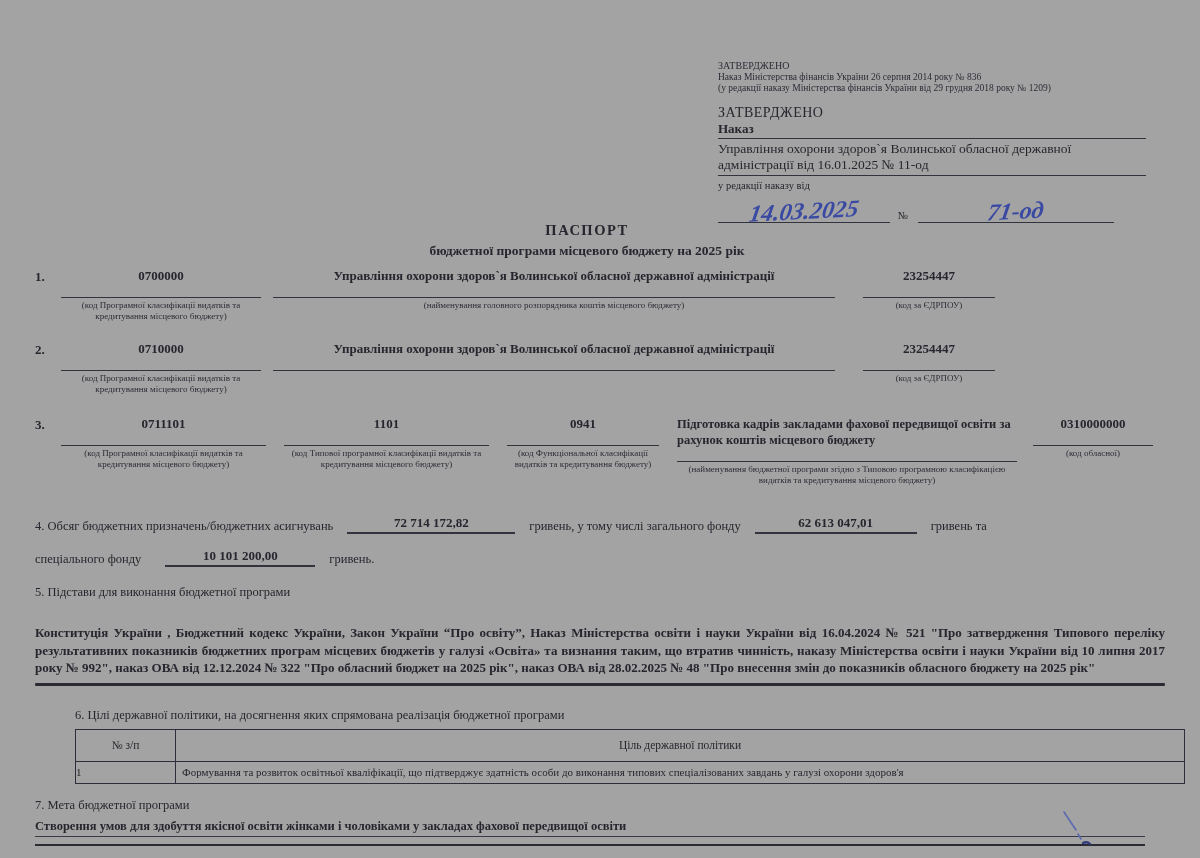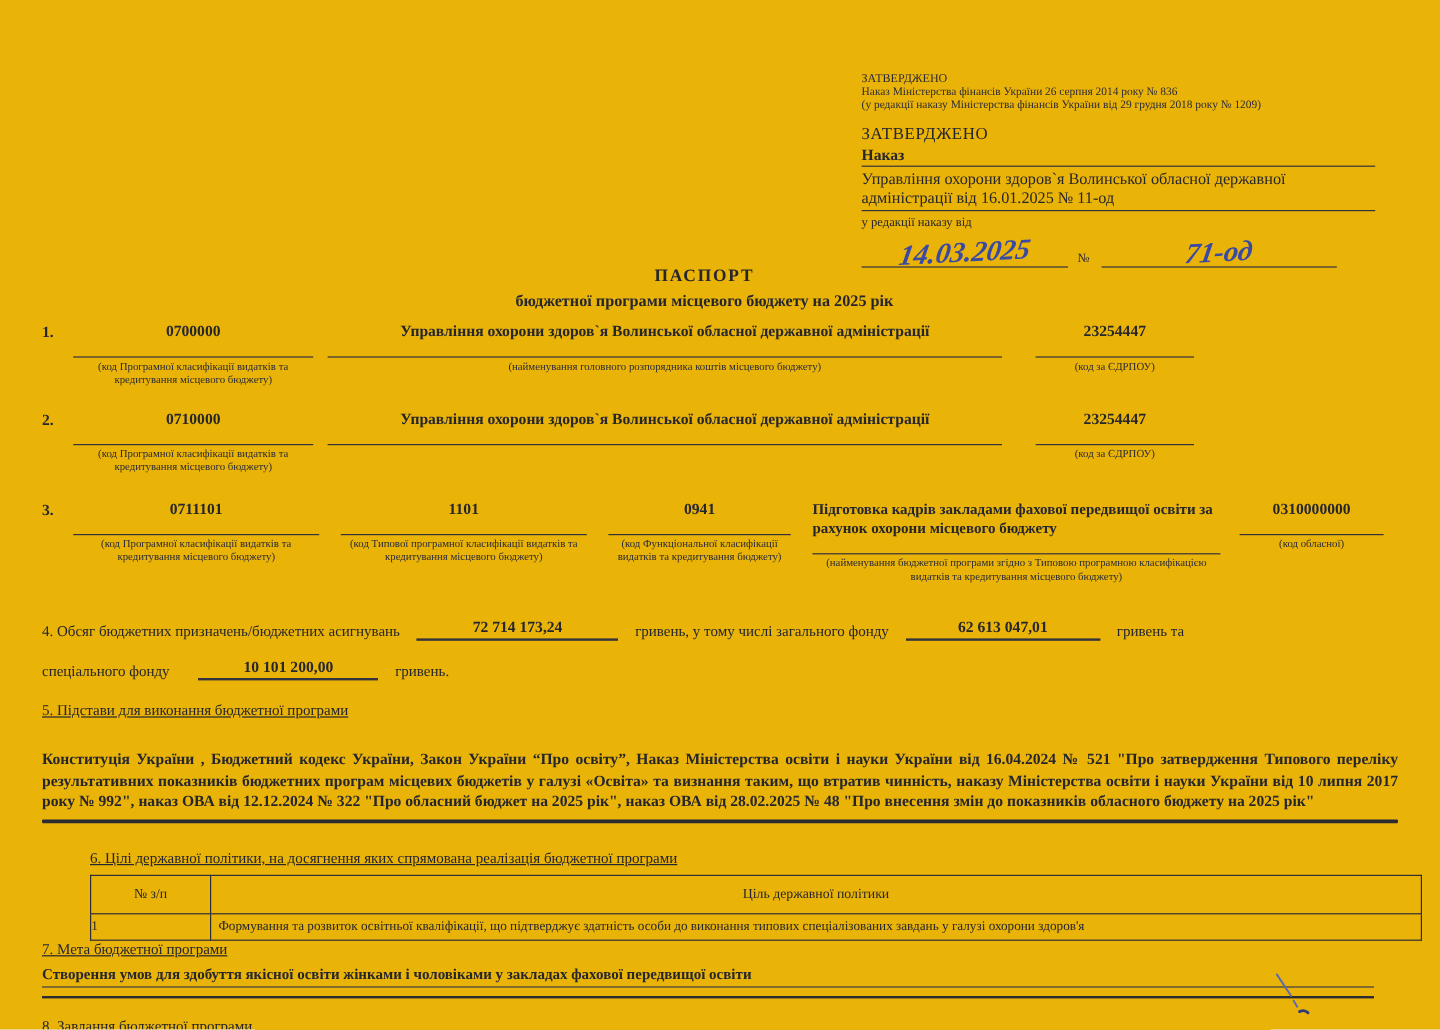--- a/index.html
+++ b/index.html
@@ -1,20 +1,20 @@
 <!DOCTYPE html>
 <html lang="uk"><head>
 <meta charset="utf-8">
 <style>
   * { margin:0; padding:0; box-sizing:border-box; }
   html,body { background:#e8e8e6; }
   .page {
     position:relative;
     width:1200px; height:858px;
-    background:#eab308;
+    background:#a3a3a3;
     font-family:"Liberation Serif", serif;
     color:#26262e;
     overflow:hidden;
   }
   
   .approval { position:absolute; left:718px; top:60px; width:428px; }
   .appr-small { font-size:9.5px; line-height:11.5px; color:#2c2c36; }
   .appr-small .t1 { font-size:10px; }
   .appr-big { margin-top:10px; font-size:14px; letter-spacing:0.5px; }
   .nakaz-line { font-size:13px; font-weight:bold; border-bottom:1.6px solid #33333e; padding-bottom:1px; }
@@ -53,34 +53,34 @@
   
   .item4 { margin-top:30px; font-size:12.5px; }
   .i4line { display:flex; align-items:flex-end; }
   .i4line + .i4line { margin-top:14px; }
   .amt { font-weight:bold; font-size:13px; text-align:center; border-bottom:2px solid #33333e; padding:0 6px 1px 6px; }
   .amt.a1 { width:168px; margin:0 14px; }
   .amt.a2 { width:162px; margin:0 14px; }
   .amt.a3 { width:150px; margin:0 14px 0 24px; margin-right:14px; }
   
   .item5 { margin-top:18px; }
-  .h-item { font-size:12.5px;text-decoration:underline; }
+  .h-item { font-size:12.5px; }
   .i5body { margin-top:24px; font-size:13px; font-weight:bold; line-height:17.5px; text-align:justify; }
   .rule { height:3px; background:#2b2b34; margin-top:6px; border-radius:1px; }
   
   .item6 { margin-top:22px;margin-left:40px; }
   .item8 { margin-top:16px; }
   .tbl { width:1110px; border-collapse:collapse; margin-top:6px; }
   .tbl th, .tbl td { border:1.7px solid #2e2e3a; }
   .tbl th { font-size:11.5px; font-weight:normal; height:32px; text-align:center; }
   .tbl td { font-size:11px; height:22px; }
   .tbl .c-num { width:100px; }
   .tbl .c-txt { padding-left:6px; }
   
-  .item7 { }
+  .item7 { margin-top:14px; }
   .i7text { margin-top:6px; font-size:12.5px; font-weight:bold; border-bottom:1.4px solid #3a3a44; padding-bottom:2px; width:1110px; }
   .i7rule { height:2.6px; background:#2b2b34; margin-top:7px; width:1110px; }
   
   .inkmark { position:absolute; left:1058px; top:808px; width:46px; height:44px; }
 </style>
 </head>
 <body>
 
 <div class="page">
 
@@ -152,33 +152,33 @@
       </div>
       <div class="fld w-c2">
         <div class="val">1101</div>
         <div class="cap">(код Типової програмної класифікації видатків та кредитування місцевого бюджету)</div>
       </div>
       <div class="fld w-c3">
         <div class="val">0941</div>
         <div class="cap">(код Функціональної класифікації видатків та кредитування бюджету)</div>
       </div>
       <div class="fld w-name3">
-        <div class="val">Підготовка кадрів закладами фахової передвищої освіти за рахунок охорони місцевого бюджету</div>
+        <div class="val">Підготовка кадрів закладами фахової передвищої освіти за рахунок коштів місцевого бюджету</div>
         <div class="cap">(найменування бюджетної програми згідно з Типовою програмною класифікацією видатків та кредитування місцевого бюджету)</div>
       </div>
       <div class="fld w-budg">
         <div class="val">0310000000</div>
         <div class="cap">(код обласної)</div>
       </div>
     </div>
 
     <div class="item4">
       <div class="i4line">
         <span>4. Обсяг бюджетних призначень/бюджетних асигнувань</span>
-        <span class="amt a1">72 714 173,24</span>
+        <span class="amt a1">72 714 172,82</span>
         <span>гривень, у тому числі загального фонду</span>
         <span class="amt a2">62 613 047,01</span>
         <span>гривень та</span>
       </div>
       <div class="i4line">
         <span>спеціального фонду</span>
         <span class="amt a3">10 101 200,00</span>
         <span>гривень.</span>
       </div>
     </div>

